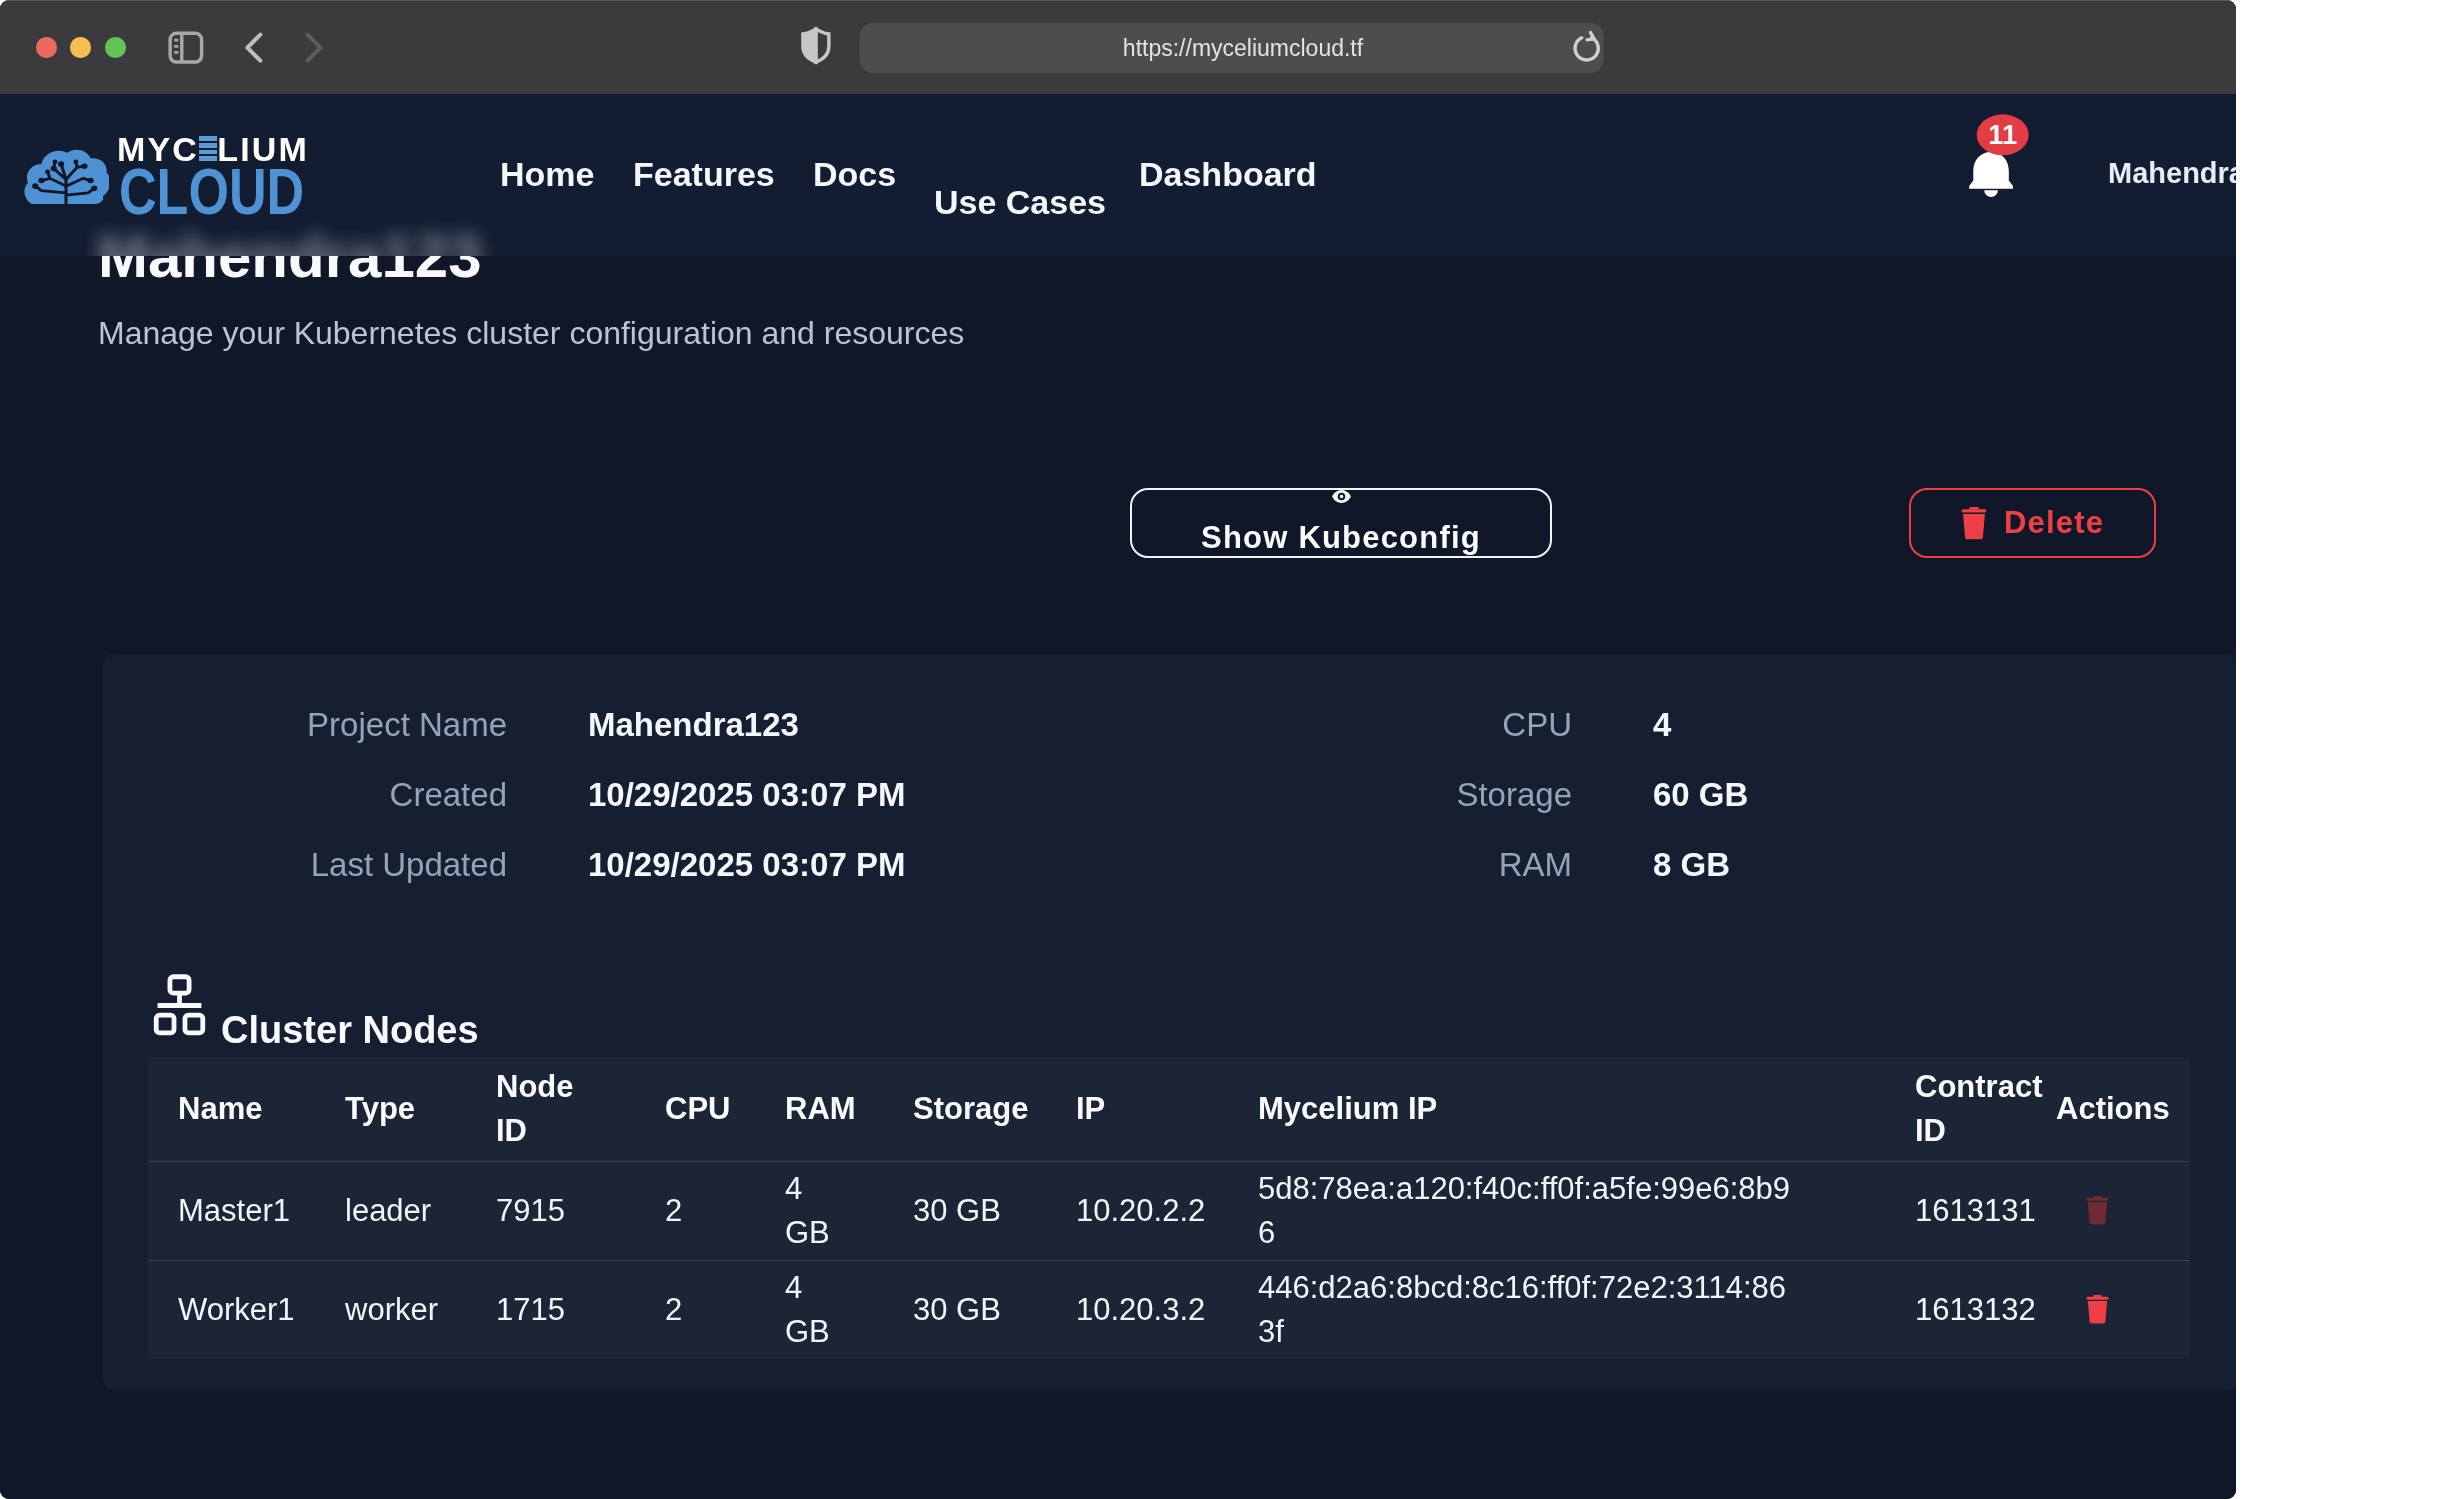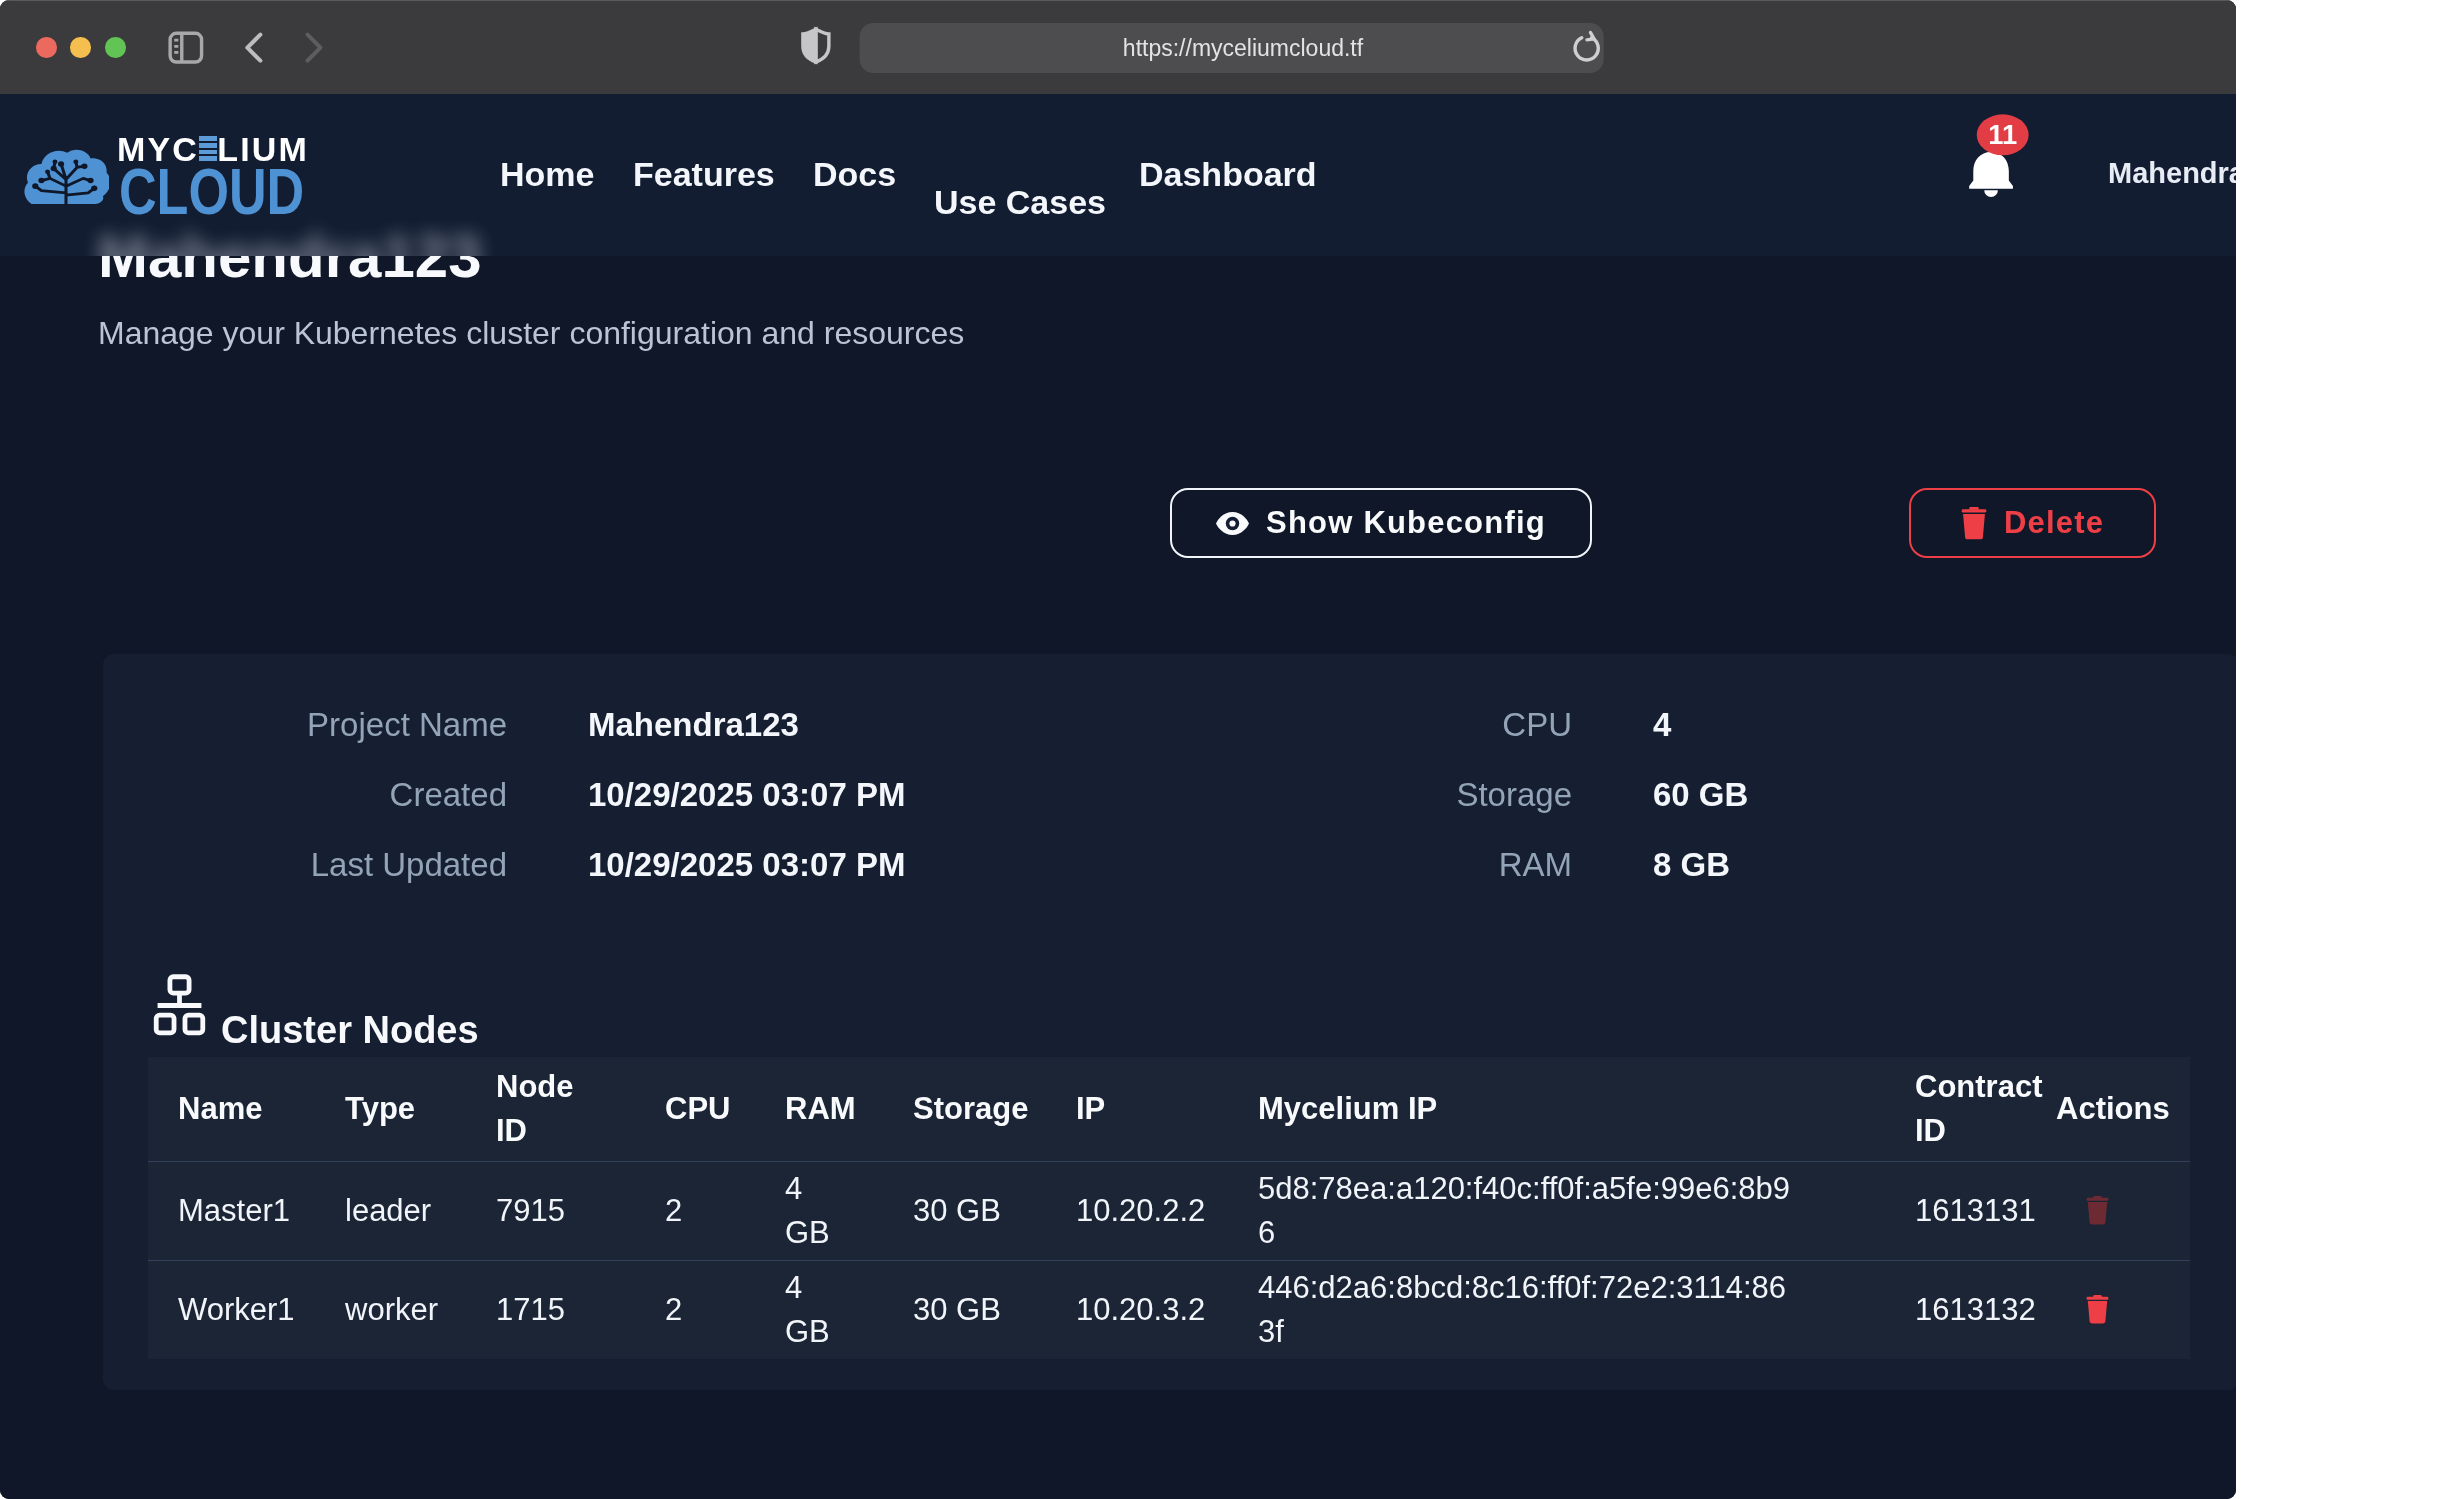--- a/index.html
+++ b/index.html
@@ -102,21 +102,21 @@
         </g>
         <ellipse cx="61" cy="39" rx="38" ry="30" fill="#e23c44"></ellipse>
         <text x="61" y="53" font-size="40" font-weight="bold" fill="#ffffff" text-anchor="middle" font-family="Liberation Sans">11</text>
       </svg>
       <div style="position:absolute; left:2108px; top:63px; font-size:29px; font-weight:bold; color:#e8edf5;">Mahendra</div>
       <svg width="41" height="20.5" style="position:absolute; left:2254px; top:68px;" viewBox="0 0 60 30">
         <polyline points="10,6 25,21 40,6" fill="none" stroke="#cbd5e1" stroke-width="5" stroke-linecap="round" stroke-linejoin="round"></polyline>
       </svg>
     </div>
 
-    <div class="btn" style="left:1170px; width:422px;">
+    <div class="btn" style="left:1130px; width:422px;flex-direction:column;">
       <svg width="33" height="23" viewBox="0 0 49 34">
         <path d="M24.5 0 C11 0 3 10.5 0 17 C3 23.5 11 34 24.5 34 C38 34 46 23.5 49 17 C46 10.5 38 0 24.5 0 Z" fill="#f8fafc"></path>
         <circle cx="24.5" cy="17" r="10" fill="#131d33"></circle>
         <circle cx="24.5" cy="17" r="4.6" fill="#f8fafc"></circle>
       </svg>
       <span>Show Kubeconfig</span>
     </div>
     <div class="btn" style="left:1909px; width:247px; border-color:#ee3f46; color:#ee3f46;">
       <svg width="26" height="33" viewBox="0 0 38 48">
         <path d="M3 10 L35 10 L32 44 Q32 47 28 47 L10 47 Q6 47 6 44 Z" fill="#ee3f46"></path>

